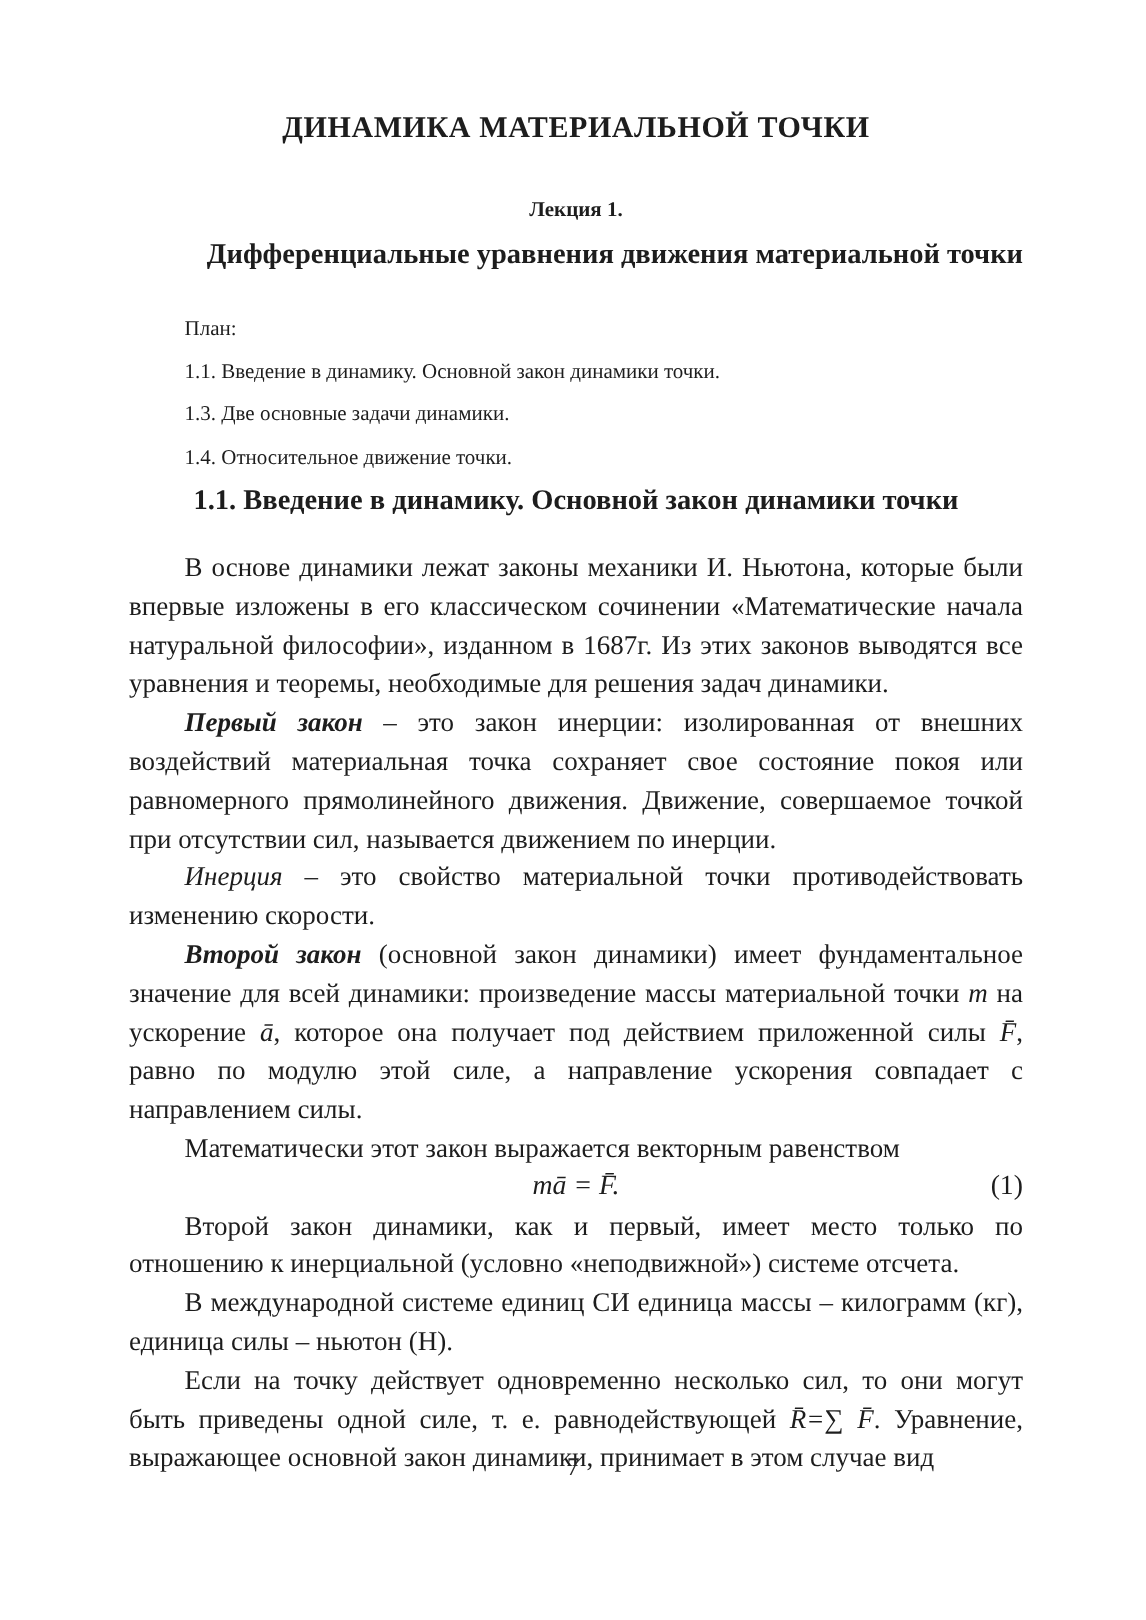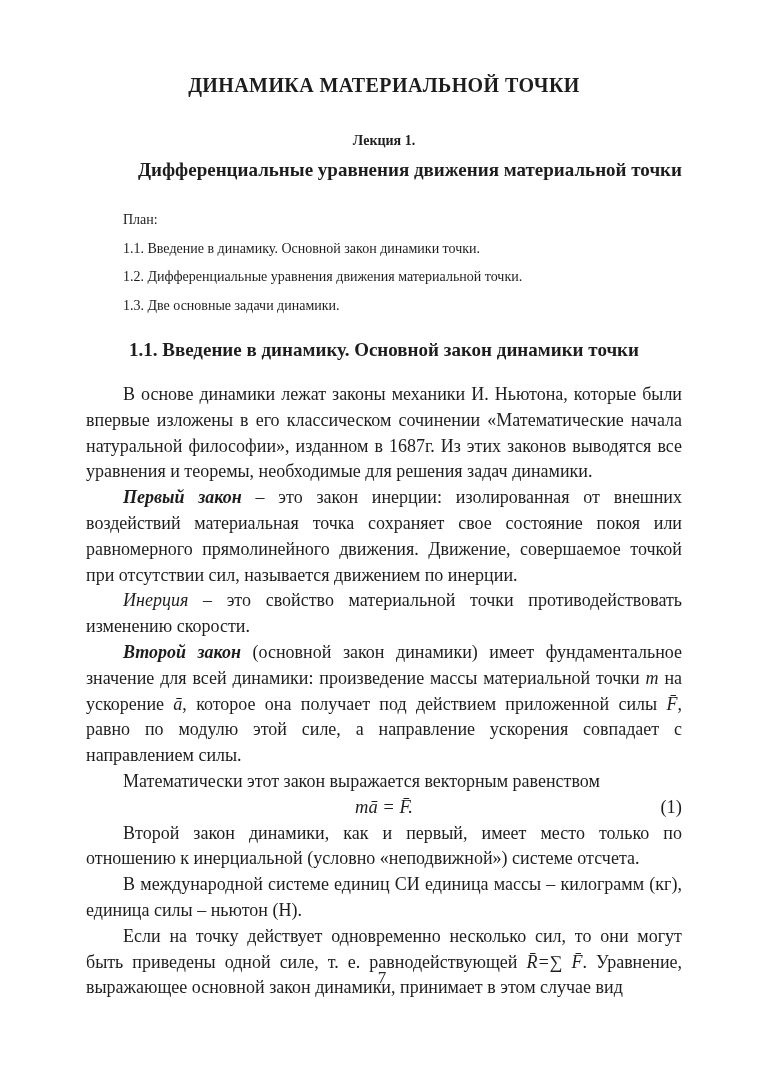--- a/index.html
+++ b/index.html
@@ -25,21 +25,21 @@
   .lecture-subtitle {
     margin-top:5px;
     font-size:19px; font-weight:bold; text-align:right; line-height:24px;
   }
   .plan {
     margin-top:24px;
     padding-left:37px;
     font-size:14px; line-height:28.5px;
   }
   .section-heading {
-    margin-top:18px;
+    margin-top:2px;
     font-size:19px; font-weight:bold; text-align:center; line-height:24px;
   }
   .body-text {
     margin-top:20px;
     font-size:18px; line-height:25.8px;
     text-align:justify;
   }
   .para { text-indent:37px; }
   .i  { font-style:italic; }
   .bi { font-style:italic; font-weight:bold; }
@@ -63,22 +63,22 @@
 <div class="page">
 
   <div class="doc-title">ДИНАМИКА МАТЕРИАЛЬНОЙ ТОЧКИ</div>
 
   <div class="lecture-heading">Лекция 1.</div>
   <div class="lecture-subtitle">Дифференциальные уравнения движения материальной точки</div>
 
   <div class="plan">
     <div>План:</div>
     <div>1.1. Введение в динамику. Основной закон динамики точки.</div>
-    <div>1.2. Дифференциальные уравнения движения материальной точки.</div>
     <div>1.3. Две основные задачи динамики.</div>
+    <div>1.4. Относительное движение точки.</div>
   </div>
 
   <div class="section-heading">1.1. Введение в динамику. Основной закон динамики точки</div>
 
   <div class="body-text">
 
     <p class="para"><span>В основе динамики лежат законы механики И. Ньютона, которые были впервые изложены в его классическом сочинении «Математические начала натуральной философии», изданном в 1687г. Из этих законов выводятся все уравнения и теоремы, необходимые для решения задач динамики.</span></p>
 
     <p class="para"><span class="bi">Первый закон</span><span> – это закон инерции: изолированная от внешних воздействий материальная точка сохраняет свое состояние покоя или равномерного прямолинейного движения. Движение, совершаемое точкой при отсутствии сил, называется движением по инерции.</span></p>
 

